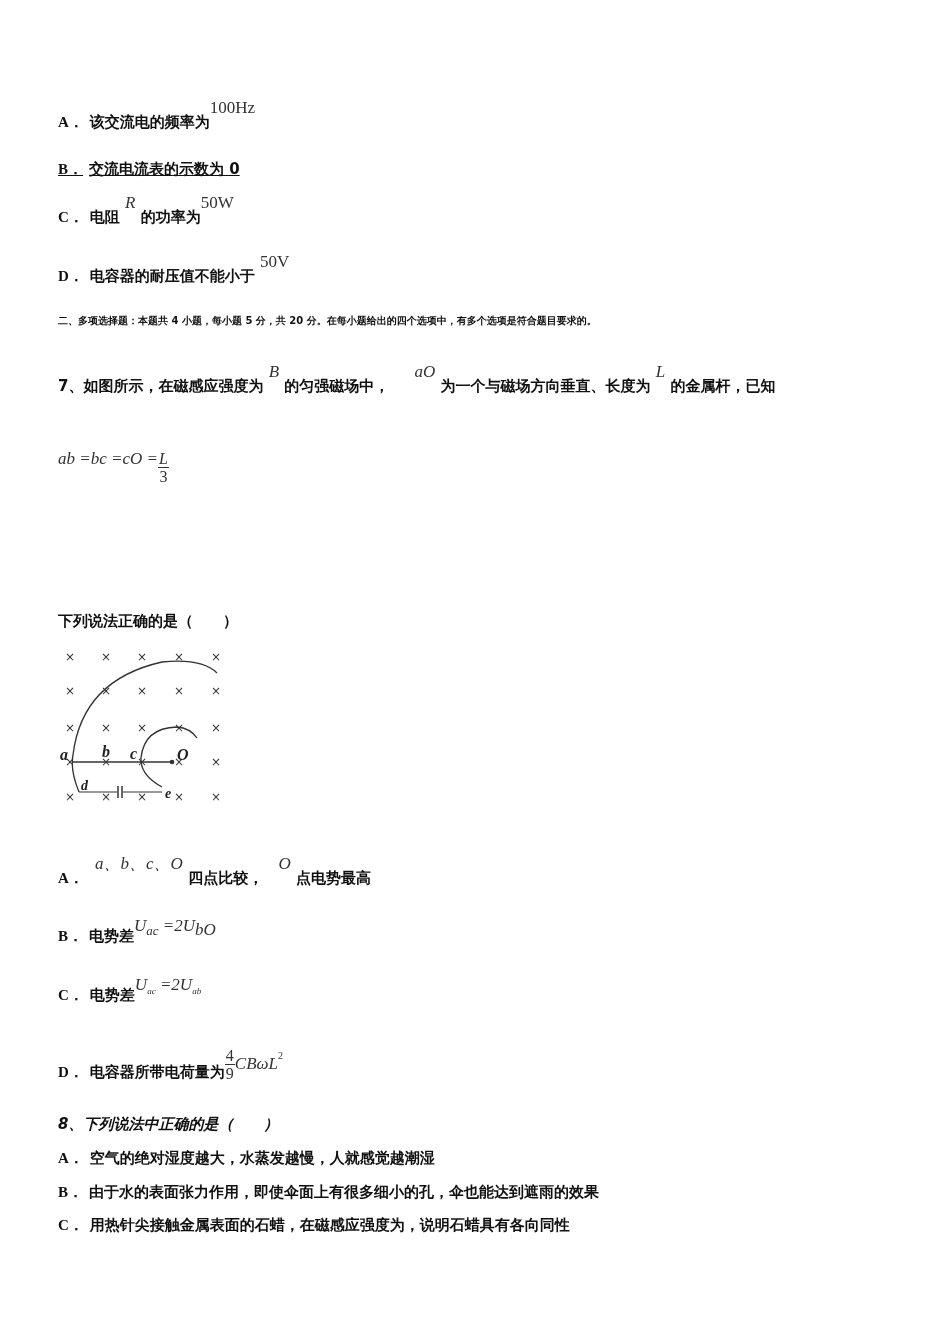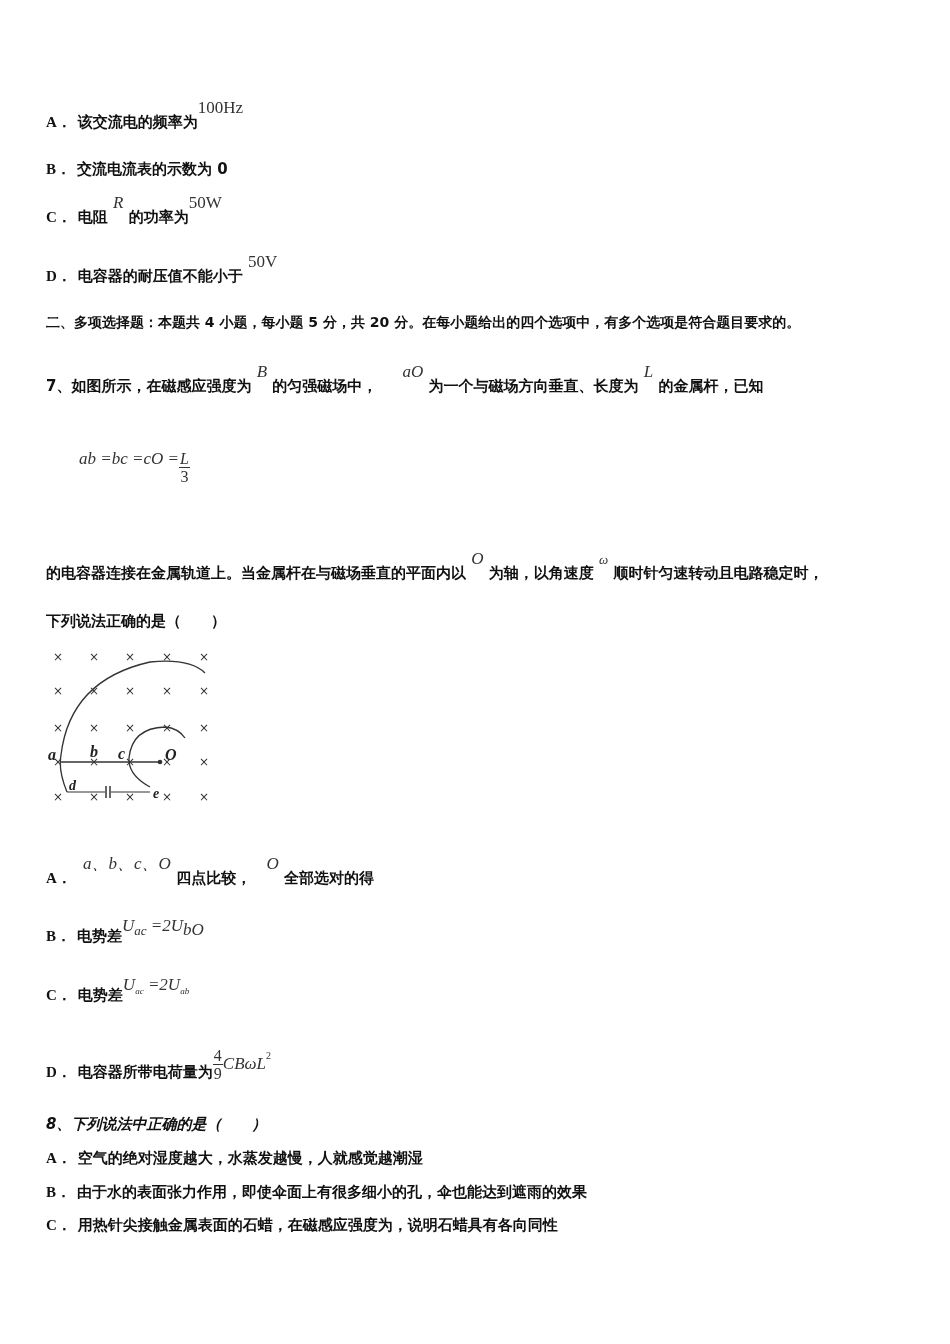--- a/index.html
+++ b/index.html
@@ -1,40 +1,40 @@
 <!DOCTYPE html>
 <html><head>
   <meta charset="utf-8">
   <style>
     html, body { margin: 0; padding: 0; background: #ffffff; }
     body { width: 950px; height: 1344px; position: relative; overflow: hidden; color: #111; }
-    .page { position: absolute; left: 0; top: 0; width: 796px; height: 1344px; }
+    .page { position: absolute; left: 12px; top: 0; width: 796px; height: 1344px; }
     .line { position: absolute; left: 46px; white-space: nowrap; font-family: "DejaVu Serif", serif; font-size: 15px; font-weight: bold; color: #111; }
     .lbl { font-family: "Liberation Serif", serif; font-weight: bold; font-size: 15px; margin-right: 6px; }
     .math { font-family: "Liberation Serif", serif; font-weight: normal; font-style: italic; color: #333; font-size: 17px; }
     .mathu { font-family: "Liberation Serif", serif; font-weight: normal; font-style: normal; color: #333; font-size: 17px; }
     .sup { position: relative; top: -14px; }
     .sub { font-size: 11px; position: relative; top: 4px; }
     .frac { display: inline-block; vertical-align: middle; text-align: center; font-family: "Liberation Serif", serif; font-weight: normal; color: #333; font-size: 16px; line-height: 17px; }
     .frac .num { display: block; border-bottom: 1px solid #333; padding: 0 1px; font-style: italic; }
     .frac .num.up { font-style: normal; }
     .frac .den { display: block; padding: 0 1px; }
-    .section { font-family: "DejaVu Sans", sans-serif; font-weight: bold; font-size: 14px; }
+    .section { font-family: "DejaVu Sans", sans-serif; font-weight: bold; font-size: 10px; }
     .q { font-family: "DejaVu Sans", sans-serif; font-weight: bold; font-size: 15px; }
     .diagram { position: absolute; left: 40px; top: 640px; width: 190px; height: 175px; }
   </style>
 </head>
 <body>
 
 <div class="page">
 
   <div class="line" style="top:112px;">
     <span class="lbl">A．</span><span class="q">该交流电的频率为</span><span class="mathu sup">100Hz</span>
   </div>
-  <div class="line" style="top:160px;">
+  <div class="line" style="top:160px;text-decoration:underline;">
     <span class="lbl">B．</span><span class="q">交流电流表的示数为 0</span>
   </div>
   <div class="line" style="top:207px;">
     <span class="lbl">C．</span><span class="q">电阻</span>
     <span class="math sup">R</span>
     <span class="q">的功率为</span><span class="mathu sup">50W</span>
   </div>
   <div class="line" style="top:266px;">
     <span class="lbl">D．</span><span class="q">电容器的耐压值不能小于</span>
     <span class="mathu sup">50V</span>
@@ -45,31 +45,24 @@
   <div class="line q" style="top:376px;">
     <span>7、如图所示，在磁感应强度为</span>
     <span class="math sup">B</span>
     <span>的匀强磁场中，</span>
     <span class="math sup" style="margin-left:20px;">aO</span>
     <span>为一个与磁场方向垂直、长度为</span>
     <span class="math sup">L</span>
     <span>的金属杆，已知</span>
   </div>
 
-  <div class="line q" style="top:450px;margin-left:33px;">
+  <div class="line q" style="top:450px;">
     <span class="math" style="position:relative;top:-8px;">ab =bc =cO =</span><span class="frac"><span class="num">L</span><span class="den">3</span></span>
   </div>
 
-  <div class="line q" style="top:563px;">
-    <span>的电容器连接在金属轨道上。当金属杆在与磁场垂直的平面内以</span>
-    <span class="math sup">O</span>
-    <span>为轴，以角速度</span>
-    <span class="math sup" style="font-size:13px;">ω</span>
-    <span>顺时针匀速转动且电路稳定时，</span>
-  </div>
 
   <div class="line q" style="top:612px;">下列说法正确的是（　　）</div>
 
   <svg class="diagram" viewBox="0 0 190 175">
     <g font-family="DejaVu Sans, sans-serif" font-size="12" fill="#333" text-anchor="middle">
       <text x="18" y="21">×</text>
         <text x="54" y="21">×</text>
         <text x="90" y="21">×</text>
         <text x="127" y="21">×</text>
         <text x="164" y="21">×</text>
@@ -114,21 +107,21 @@
       <text x="29" y="150" font-size="14">d</text>
       <text x="113" y="158" font-size="14">e</text>
     </g>
   </svg>
 
   <div class="line" style="top:866px;">
     <span class="lbl">A．</span>
     <span class="math sup">a、b、c、O</span>
     <span class="q">四点比较，</span>
     <span class="math sup" style="margin-left:10px;">O</span>
-    <span class="q">全部选对的得</span>
+    <span class="q">点电势最高</span>
   </div>
 
   <div class="line" style="top:926px;">
     <span class="lbl">B．</span><span class="q">电势差</span><span style="position:relative;top:-10px;"><span class="math">U</span><span class="math sub" style="font-size:13px;">ac</span><span class="math"> =2U</span><span class="math sub" style="font-size:17px;">bO</span></span>
   </div>
 
   <div class="line" style="top:985px;text-align:center;">
     <span class="lbl">C．</span><span class="q">电势差</span><span style="position:relative;top:-10px;"><span class="math">U</span><span class="math sub" style="font-size:9px;">ac</span><span class="math"> =2U</span><span class="math sub" style="font-size:9px;">ab</span></span>
   </div>
 

